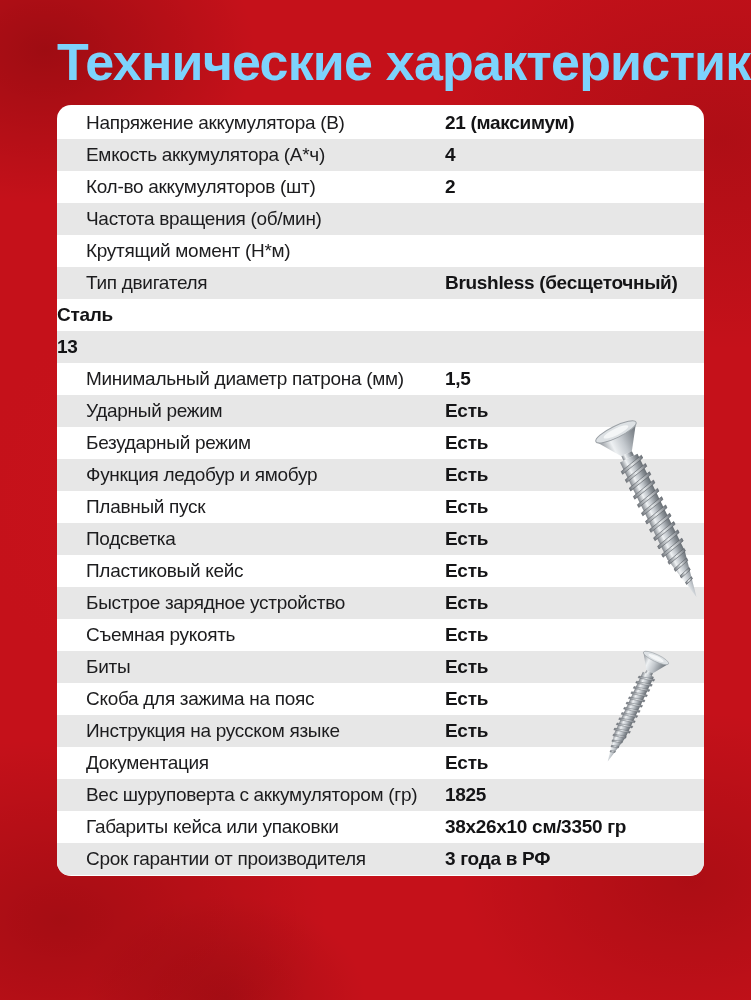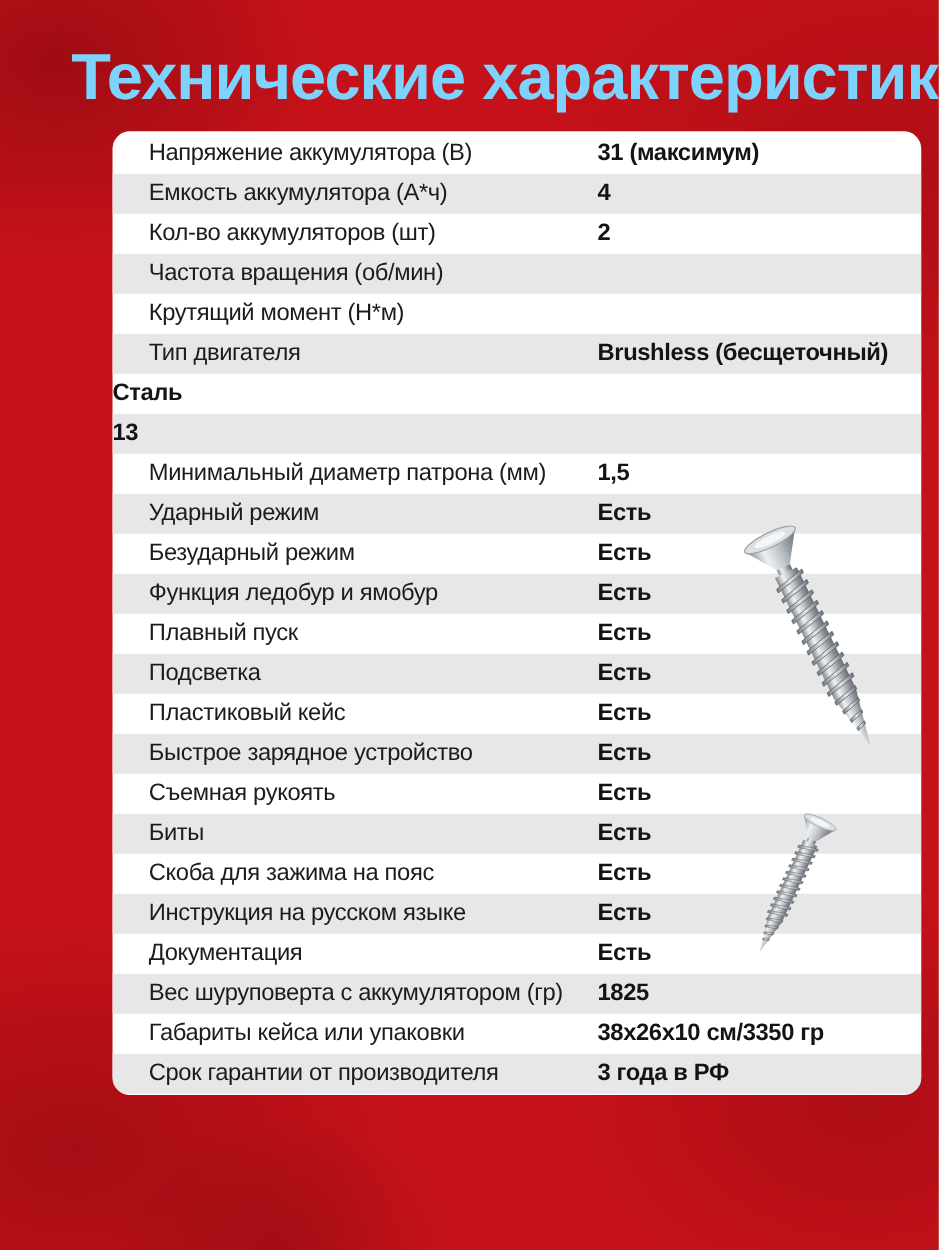--- a/index.html
+++ b/index.html
@@ -16,21 +16,21 @@
       radial-gradient(ellipse 200px 150px at 30% 100%, rgba(60,0,0,.20), transparent 70%);
   }
   .page-title {
     position: absolute; left: 57px; top: 38px; width: 660px;
     font-size: 52px; line-height: 49px; font-weight: bold;
     letter-spacing: -0.8px; color: #7dd3fc; white-space: nowrap;
   }
   .card {
     position: absolute; left: 57px; top: 105px; width: 647px;
     background: #ffffff; border-radius: 14px; overflow: hidden;
-    padding-top: 2px; padding-bottom: 1px; margin-left: 33px;
+    padding-top: 2px; padding-bottom: 1px;
   }
   .spec-row { display: flex; min-height: 32px; align-items: stretch; }
   .spec-row:nth-child(even) { background: #e7e7e7; }
   .spec-label {
     width: 388px; box-sizing: border-box;
     padding: 4px 14px 4px 29px;
     font-size: 19px; line-height: 24px; letter-spacing: -0.3px;
     color: #1c1c1e;
   }
   .spec-value {
@@ -89,21 +89,21 @@
   </defs>
 </svg>
 
 <div class="page-title">Технические характеристики</div>
 
 <div class="card">
 
   <div id="rows-container">
     <div class="spec-row">
       <div class="spec-label">Напряжение аккумулятора (В)</div>
-      <div class="spec-value">31 (максимум)</div>
+      <div class="spec-value">21 (максимум)</div>
     </div>
 
 
     <div class="spec-row">
       <div class="spec-label">Емкость аккумулятора (А*ч)</div>
       <div class="spec-value">4</div>
     </div>
 
     <div class="spec-row">
       <div class="spec-label">Кол-во аккумуляторов (шт)</div>

